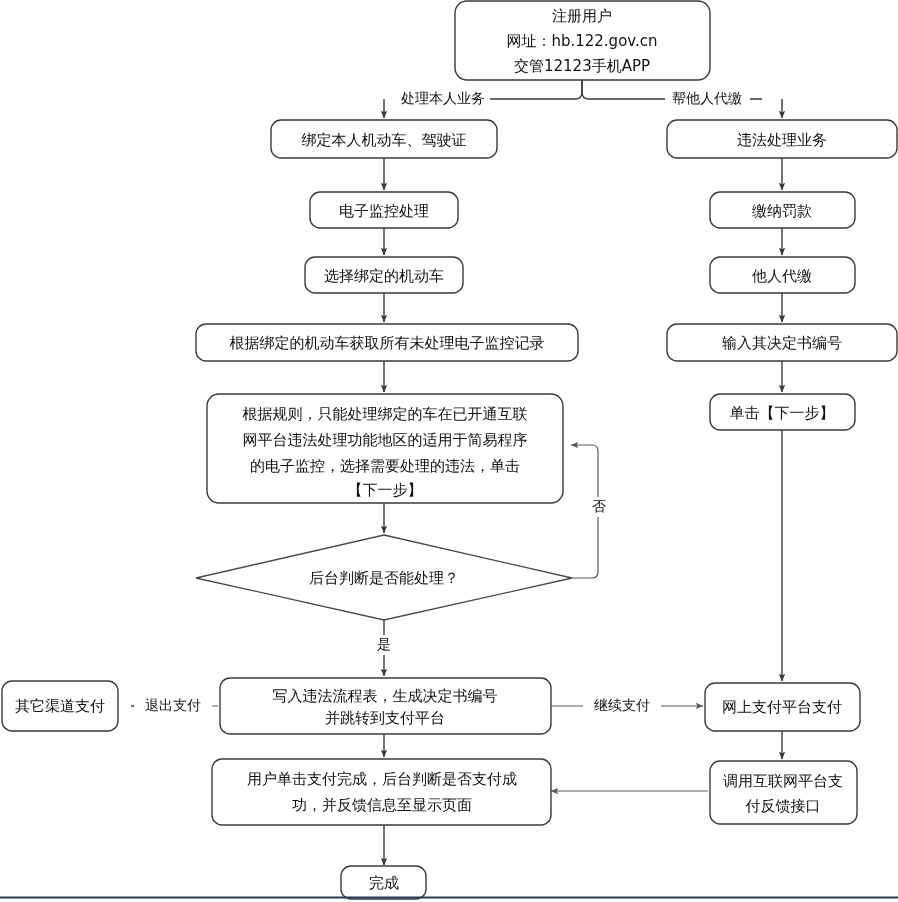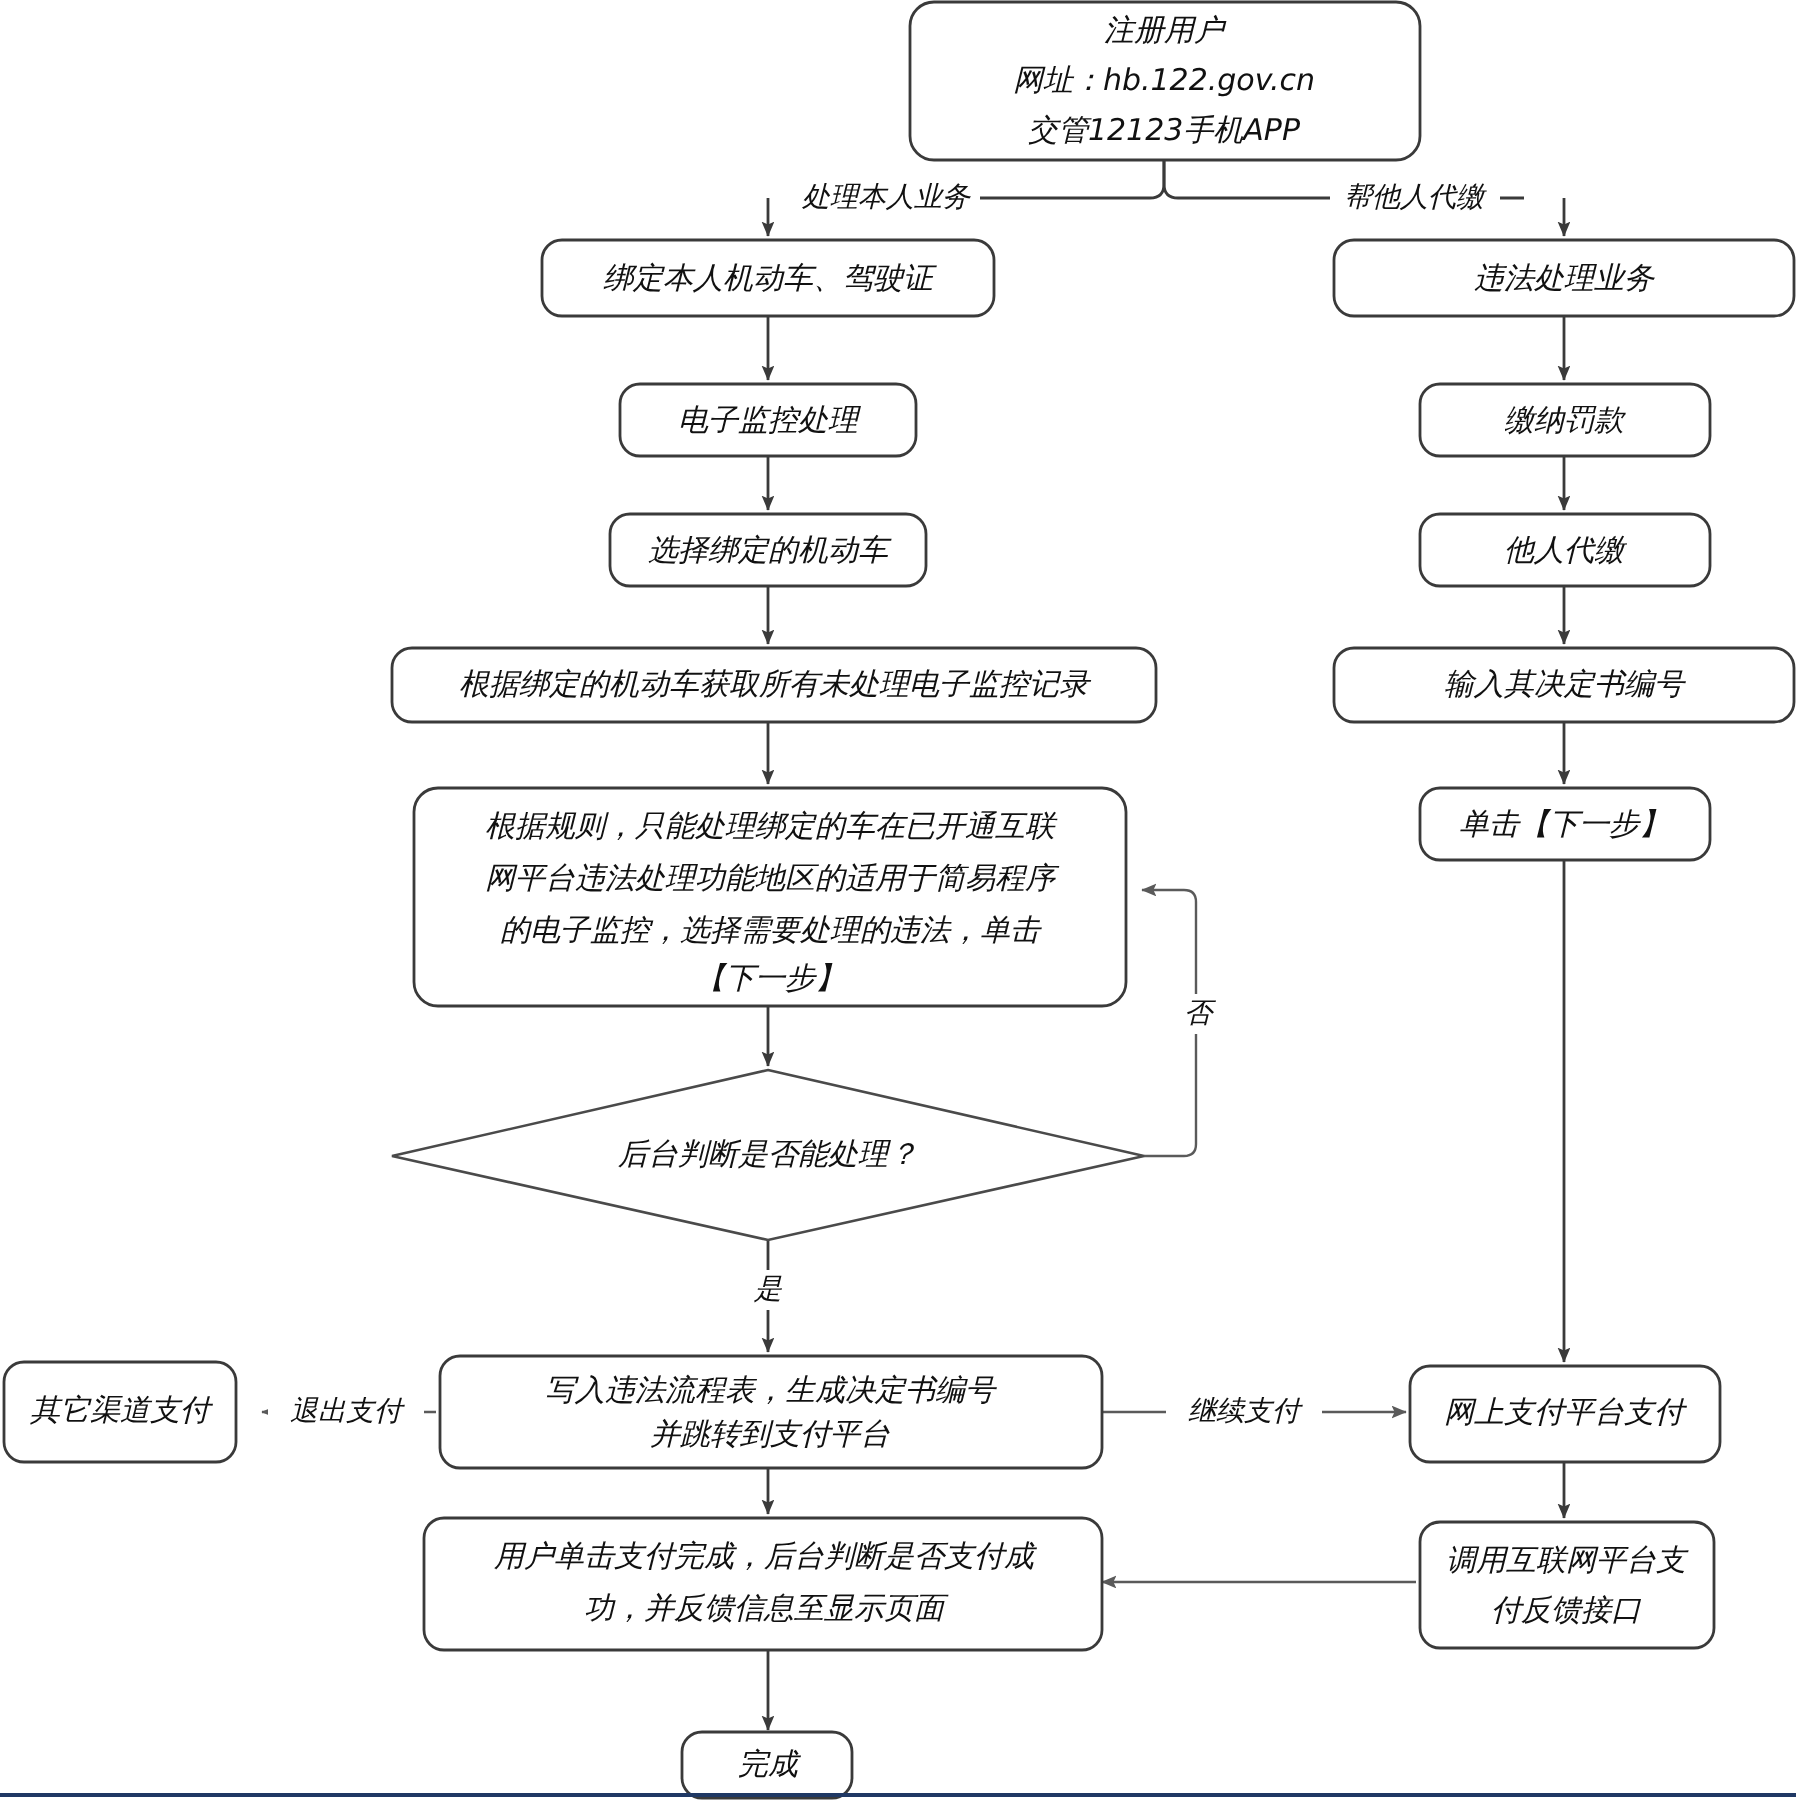--- a/index.html
+++ b/index.html
@@ -2,21 +2,21 @@
 <html lang="zh"><head>
 <meta charset="utf-8">
 <title>flowchart</title>
 <style>
   html,body{margin:0;padding:0;background:#ffffff;}
   body{
     width:898px;height:902px;overflow:hidden;
     font-family:"DejaVu Sans","Liberation Sans",sans-serif;
     -webkit-font-smoothing:antialiased;
   }
-  #chart-root{position:relative;width:898px;height:684px;font-style:italic;}
+  #chart-root{position:relative;width:898px;height:684px;}
   svg#flow{display:block;width:898px;height:902px;}
 
   
   .node-box{
     fill:#ffffff;
     stroke:#3a3a3a;
     stroke-width:1.4;
   }
   .node-diamond{
     fill:#ffffff;

